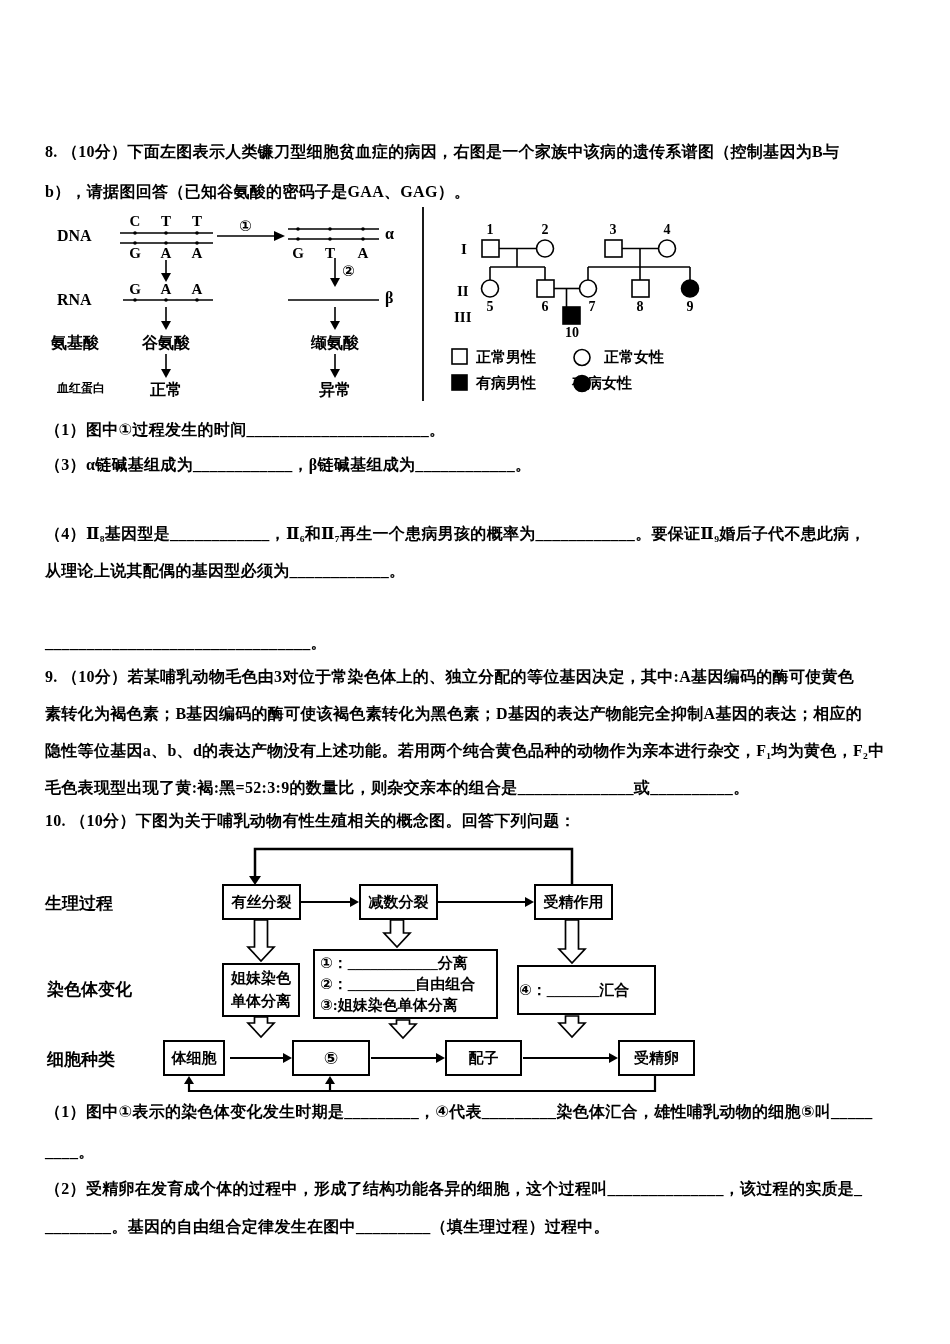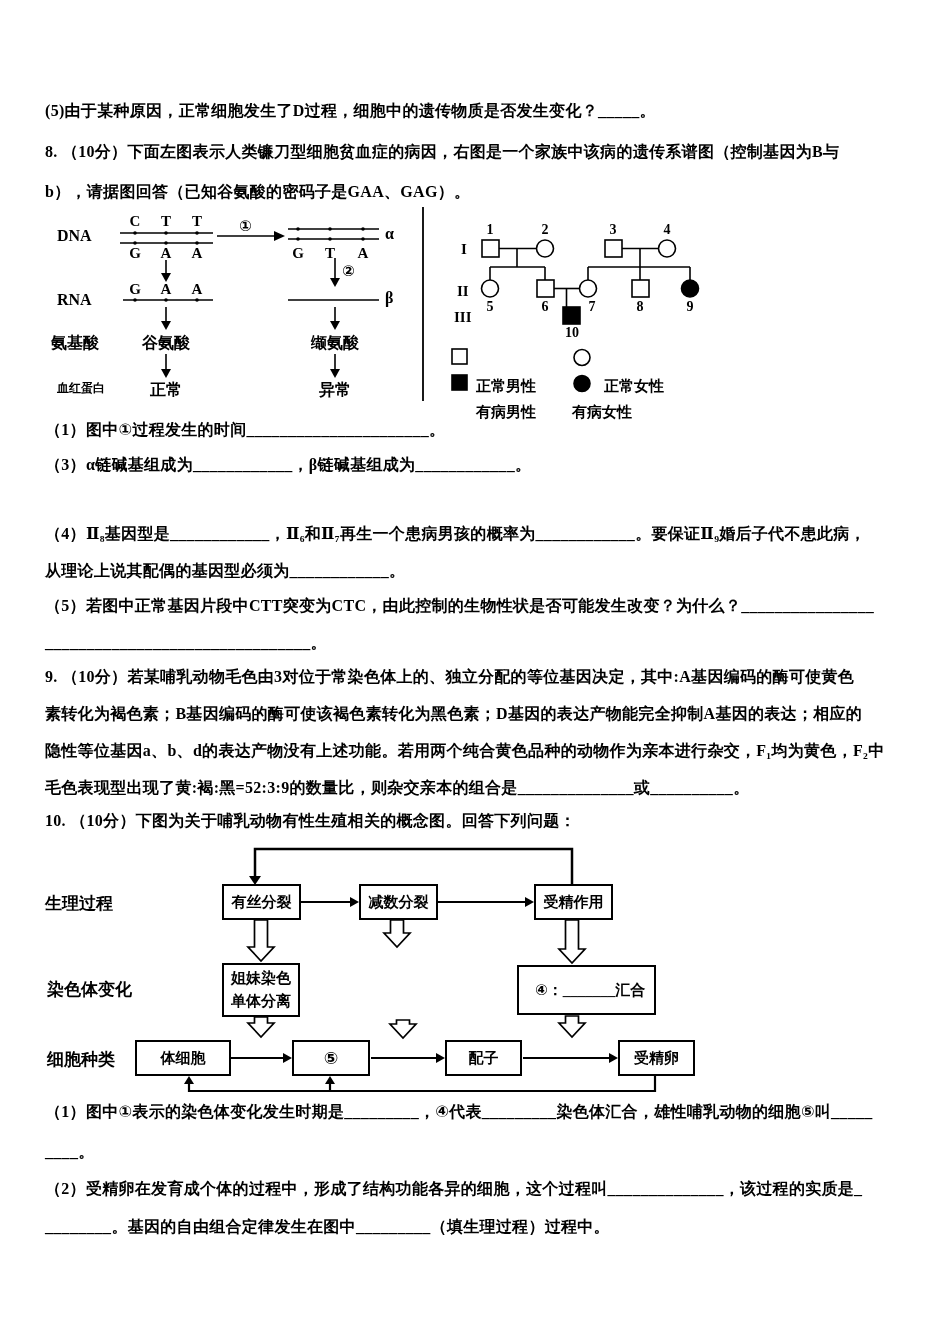--- a/index.html
+++ b/index.html
@@ -5,33 +5,32 @@
   html,body{margin:0;padding:0;background:#fff;}
   .page{position:relative;width:950px;height:1344px;background:#ffffff;color:#000;
         font-family:"Liberation Serif","DejaVu Serif","DejaVu Sans",serif;font-weight:600;overflow:hidden;}
   .ln{position:absolute;left:45px;margin:0;font-size:16px;line-height:22px;white-space:pre;letter-spacing:0.3px;}
   .fig{position:absolute;left:45px;}
   .fig svg{position:absolute;left:0;top:0;}
   .t{position:absolute;white-space:pre;}
   .cl{position:absolute;width:16px;text-align:center;font-size:15px;}
   .num{position:absolute;transform:translateX(-50%);font-size:14px;}
   .gen{position:absolute;font-size:15px;}
-  .lg{position:absolute;font-size:15px;margin-top:29px;}
+  .lg{position:absolute;font-size:15px;}
   .box{position:absolute;border:2px solid #000;background:#fff;display:flex;align-items:center;justify-content:center;
        font-size:15px;text-align:center;box-sizing:border-box;}
   .box2{justify-content:flex-start;align-items:flex-start;text-align:left;padding:2px 5px;line-height:21px;display:block;}
   .rowlab{position:absolute;font-size:17px;font-weight:700;white-space:pre;text-align:right;}
   svg line, svg polyline{stroke:#000;}
 </style>
 </head>
 <body>
 
 <div class="page">
 
-  <p class="ln" style="top:100px">(5)由于某种原因，正常细胞发生了D过程，细胞中的遗传物质是否发生变化？_____。</p>
   <p class="ln" style="top:141px">8. （10分）下面左图表示人类镰刀型细胞贫血症的病因，右图是一个家族中该病的遗传系谱图（控制基因为B与</p>
   <p class="ln" style="top:181px">b），请据图回答（已知谷氨酸的密码子是GAA、GAG）。</p>
 
   <div class="fig" style="top:203px;width:870px;height:202px">
     <svg width="870" height="202" viewBox="0 0 870 202">
       <g stroke="#000" stroke-width="1.6">
 
         <line x1="75" y1="30" x2="168" y2="30"></line>
           <line x1="75" y1="40" x2="168" y2="40"></line>
 
@@ -152,21 +151,20 @@
     <span class="lg" style="left:431px;top:145px">正常男性</span>
     <span class="lg" style="left:559px;top:145px">正常女性</span>
     <span class="lg" style="left:431px;top:171px">有病男性</span>
     <span class="lg" style="left:527px;top:171px">有病女性</span>
   </div>
 
   <p class="ln" style="top:419px">（1）图中①过程发生的时间______________________。</p>
   <p class="ln" style="top:454px">（3）α链碱基组成为____________，β链碱基组成为____________。</p>
   <p class="ln" style="top:523px">（4）Ⅱ₈基因型是____________，Ⅱ₆和Ⅱ₇再生一个患病男孩的概率为____________。要保证Ⅱ₉婚后子代不患此病，</p>
   <p class="ln" style="top:560px">从理论上说其配偶的基因型必须为____________。</p>
-  <p class="ln" style="top:595px">（5）若图中正常基因片段中CTT突变为CTC，由此控制的生物性状是否可能发生改变？为什么？________________</p>
   <p class="ln" style="top:632px">________________________________。</p>
 
   <p class="ln" style="top:666px">9. （10分）若某哺乳动物毛色由3对位于常染色体上的、独立分配的等位基因决定，其中:A基因编码的酶可使黄色</p>
   <p class="ln" style="top:703px">素转化为褐色素；B基因编码的酶可使该褐色素转化为黑色素；D基因的表达产物能完全抑制A基因的表达；相应的</p>
   <p class="ln" style="top:740px">隐性等位基因a、b、d的表达产物没有上述功能。若用两个纯合黄色品种的动物作为亲本进行杂交，F₁均为黄色，F₂中</p>
   <p class="ln" style="top:777px">毛色表现型出现了黄:褐:黑=52:3:9的数量比，则杂交亲本的组合是______________或__________。</p>
 
   <p class="ln" style="top:810px">10. （10分）下图为关于哺乳动物有性生殖相关的概念图。回答下列问题：</p>
 
   <div class="fig" style="top:840px;width:870px;height:258px">
@@ -208,23 +206,28 @@
     <span class="rowlab" style="left:2px;top:208px">细胞种类</span>
 
     <div class="box" style="left:177px;top:44px;width:79px;height:36px">有丝分裂</div>
     <div class="box" style="left:314px;top:44px;width:79px;height:36px">减数分裂</div>
     <div class="box" style="left:489px;top:44px;width:79px;height:36px">受精作用</div>
 
     <div class="box" style="left:177px;top:123px;width:78px;height:54px;flex-direction:column;line-height:23px">
       <span>姐妹染色</span>
       <span>单体分离</span>
     </div>
-    <div class="box" style="left:472px;top:125px;width:139px;height:50px;justify-content:flex-start;padding-left:16px">④：_______汇合</div>
-
-    <div class="box" style="left:90px;top:200px;width:96px;height:36px">体细胞</div>
+    <div class="box box2" style="left:268px;top:109px;width:185px;height:70px">
+      <div>①：____________分离</div>
+      <div>②：_________自由组合</div>
+      <div>③:姐妹染色单体分离</div>
+    </div>
+    <div class="box" style="left:472px;top:125px;width:139px;height:50px;justify-content:flex-start;padding-left:0">④：_______汇合</div>
+
+    <div class="box" style="left:118px;top:200px;width:62px;height:36px">体细胞</div>
     <div class="box" style="left:247px;top:200px;width:78px;height:36px;font-size:17px">⑤</div>
     <div class="box" style="left:400px;top:200px;width:77px;height:36px">配子</div>
     <div class="box" style="left:573px;top:200px;width:77px;height:36px">受精卵</div>
   </div>
 
   <p class="ln" style="top:1101px">（1）图中①表示的染色体变化发生时期是_________，④代表_________染色体汇合，雄性哺乳动物的细胞⑤叫_____</p>
   <p class="ln" style="top:1141px">____。</p>
   <p class="ln" style="top:1178px">（2）受精卵在发育成个体的过程中，形成了结构功能各异的细胞，这个过程叫______________，该过程的实质是_</p>
   <p class="ln" style="top:1216px">________。基因的自由组合定律发生在图中_________（填生理过程）过程中。</p>
 

